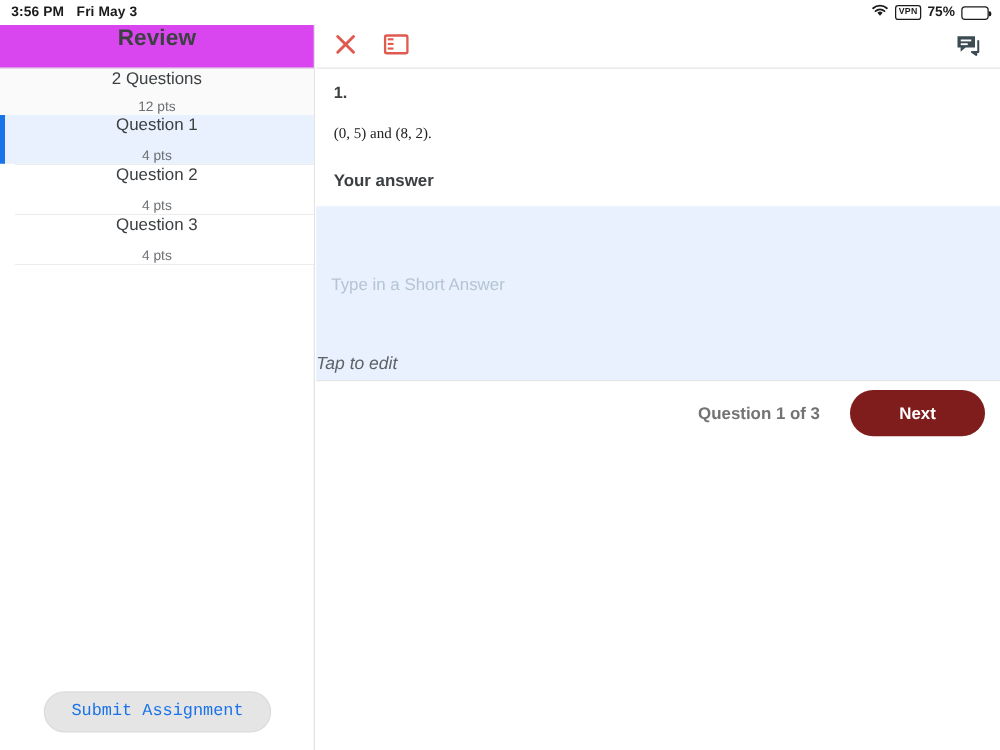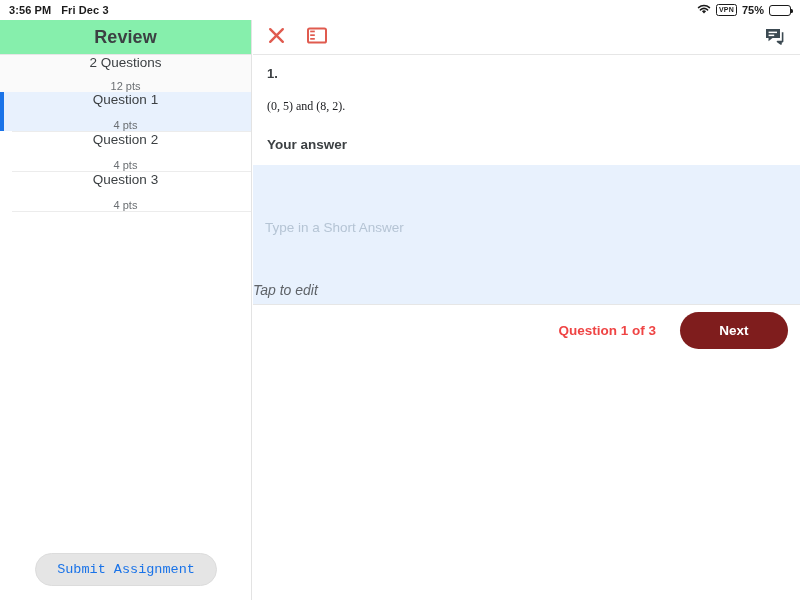--- a/index.html
+++ b/index.html
@@ -38,22 +38,22 @@
     width:2px; height:4px; background:#1b1b1b; border-radius:0 1.5px 1.5px 0;
   }
   .batt-fill { height:100%; width:78%; background:#1b1b1b; border-radius:1px; }
 
   
   .sidebar {
     position:absolute; left:0; top:20px; width:252px; height:580px;
     background:#ffffff; border-right:1px solid #e3e3e3;
   }
   .sidebar-header {
-    height:35px; display:flex; align-items:center; justify-content:center;
-    border-bottom:1px solid #e6e6e6; background:#86efac;
+    height:35px; display:flex; align-items:flex-start; justify-content:center;
+    border-bottom:1px solid #e6e6e6; background:#d946ef;
   }
   .sidebar-title { font-size:18px; font-weight:bold; color:#3c4043; letter-spacing:0.1px; }
 
   .summary-row {
     height:37px; background:#fafafa;
     display:flex; align-items:center; justify-content:space-between;
     padding:0 12px;
     flex-direction:column;
   }
   .summary-label { font-size:13.5px; color:#3c4043; }
@@ -128,37 +128,37 @@
   .tap-to-edit {
     position:absolute; bottom:6px; left:0; width:100%;
     text-align:left; font-size:14px; font-style:italic; color:#5f6368;
   }
 
   .nav-row {
     position:relative; height:52px; border-top:1px solid #e6e6e6;
     display:flex; align-items:center; justify-content:flex-end;
     padding-right:12px; gap:24px;
   }
-  .nav-counter { font-size:13.5px; font-weight:bold; color:#ef4444; }
+  .nav-counter { font-size:13.5px; font-weight:bold; color:#737373; }
   .next-btn {
     width:108px; height:37px; border-radius:19px;
     background:#7f1d1d; border:none; color:#ffffff;
     font-size:13.5px; font-weight:bold; font-family:"Liberation Sans", sans-serif;
     cursor:pointer; display:flex; align-items:center; justify-content:center;
   }
 </style>
 </head>
 <body>
 
 <div id="app">
 
   <div class="statusbar">
     <div class="sb-left">
       <span>3:56 PM</span>
-      <span>Fri Dec 3</span>
+      <span>Fri May 3</span>
     </div>
     <div class="sb-right">
       <span class="wifi-icon">
         <svg width="14" height="11" viewBox="0 0 14 11">
           <path d="M7 9.6 L9.1 7.2 A3.1 3.1 0 0 0 4.9 7.2 Z" fill="#1b1b1b"></path>
           <path d="M1.5 3.6 A8.4 8.4 0 0 1 12.5 3.6" stroke="#1b1b1b" stroke-width="1.5" fill="none" stroke-linecap="round"></path>
           <path d="M3.4 5.9 A5.6 5.6 0 0 1 10.6 5.9" stroke="#1b1b1b" stroke-width="1.5" fill="none" stroke-linecap="round"></path>
         </svg>
       </span>
       <span class="vpn-badge">VPN</span>

